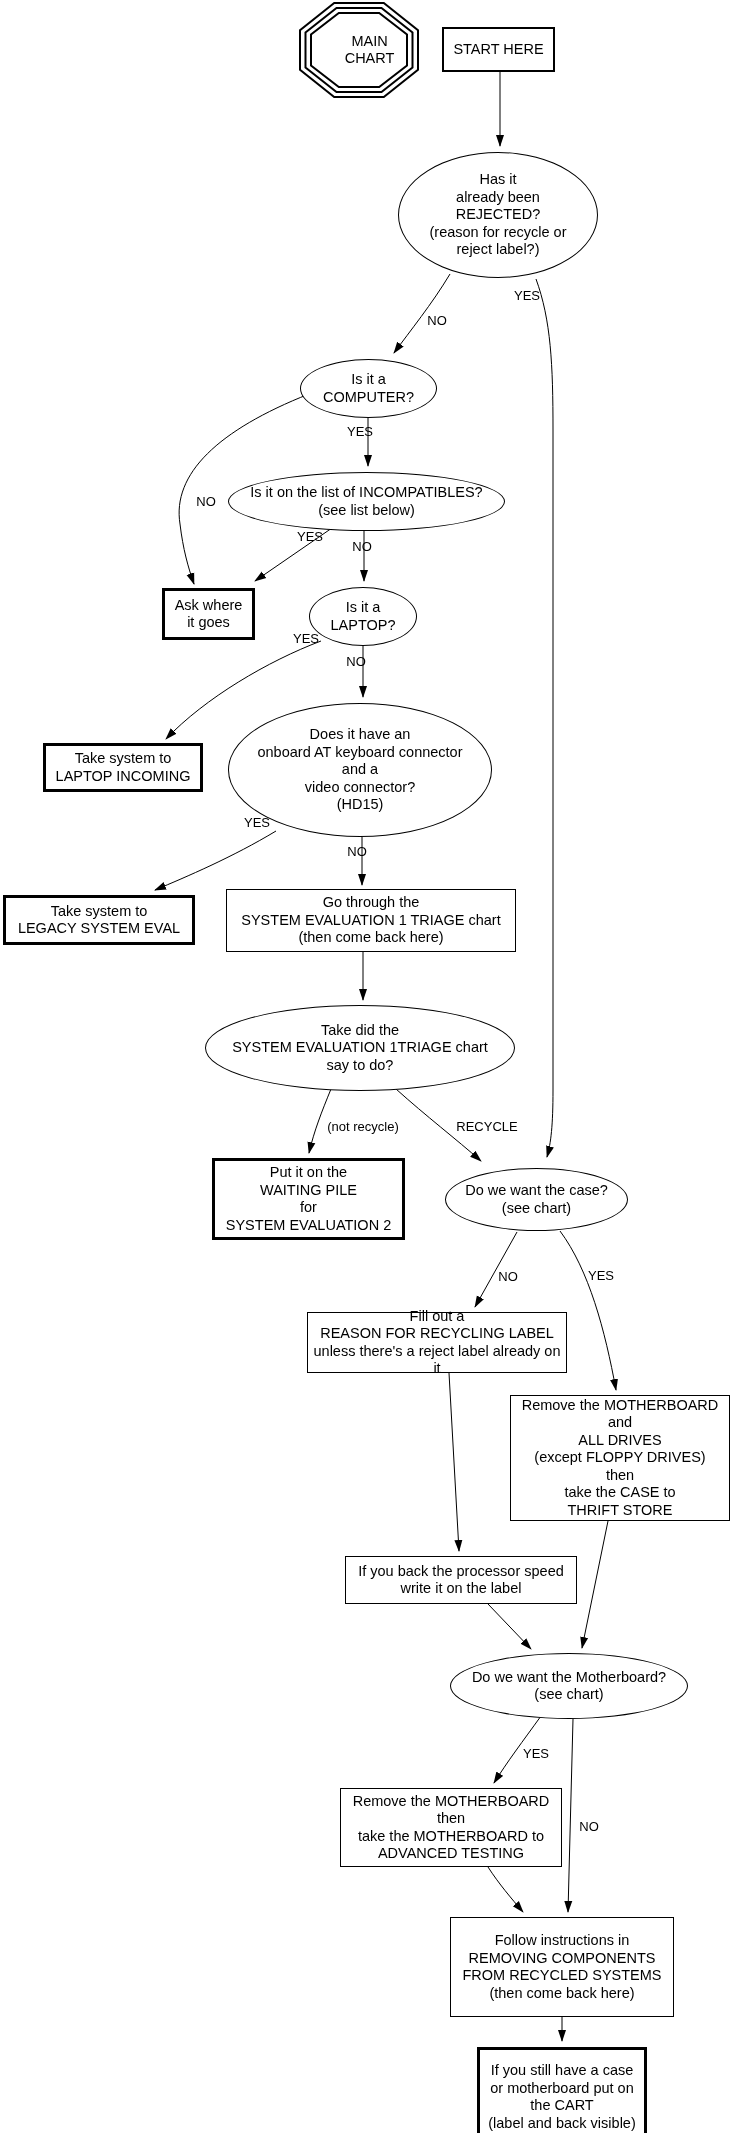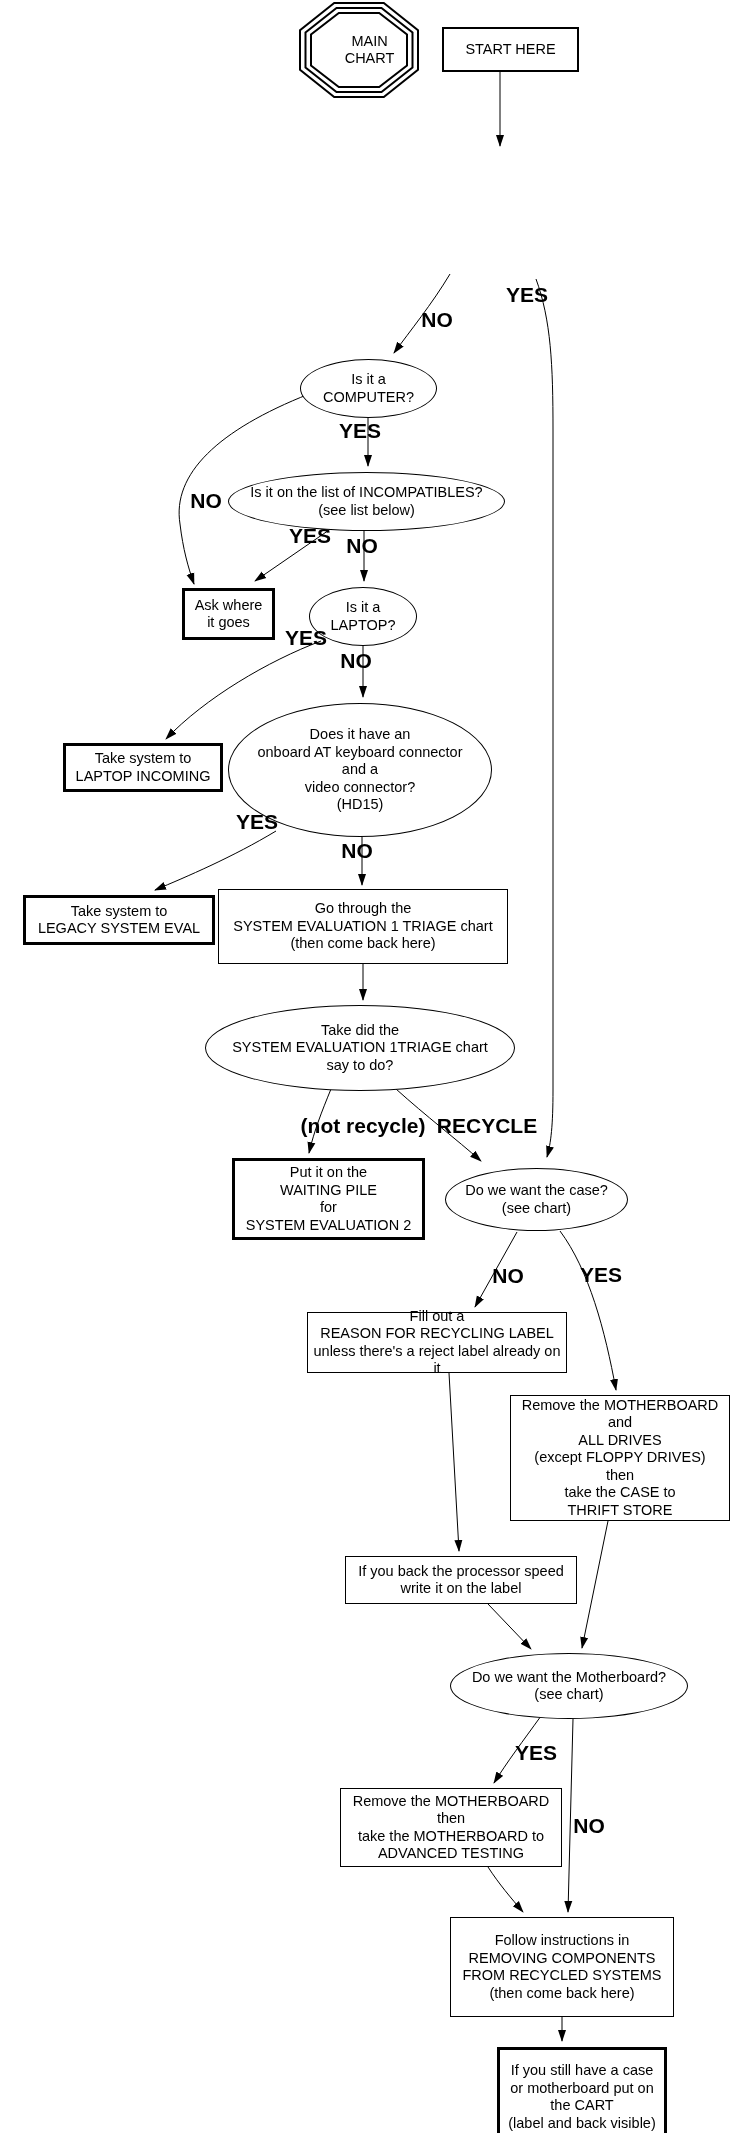--- a/index.html
+++ b/index.html
@@ -10,26 +10,26 @@
   svg.edges { position:absolute; left:0; top:0; width:737px; height:2133px; }
   .node {
     position:absolute; box-sizing:border-box;
     display:flex; align-items:center; justify-content:center;
     text-align:center; font-size:14.5px; line-height:17.5px;
     background:#fff;
   }
   .node > span { white-space:pre-line; display:block; }
   .rect   { border:1px solid #000; }
   .rect.semibold { border-width:2px; }
-  .rect.bold     { border-width:3px;margin-left:20px; }
+  .rect.bold     { border-width:3px; }
   .ellipse { border:1px solid #000; border-radius:50%; }
   .plain   { background:transparent;padding-left:21px; }
   .edge-label {
     position:absolute; transform:translate(-50%,-50%);
-    font-size:21px; white-space:nowrap; background:transparent;font-weight:bold;
+    font-size:13px; white-space:nowrap; background:transparent;
   }
 </style>
 </head>
 <body>
 
 <div class="canvas">
 
   <svg class="edges" viewBox="0 0 737 2133" xmlns="http://www.w3.org/2000/svg">
     <defs>
       <marker id="arrow" viewBox="0 0 12 9" refX="11" refY="4.5" markerWidth="12" markerHeight="9" orient="auto">
@@ -68,24 +68,31 @@
       <path marker-end="url(#arrow)" d="M488,1867 C499,1884 511,1898 523,1912"></path>
       <path marker-end="url(#arrow)" d="M562,1997 L562,2041"></path>
     </g>
   </svg>
 
   <div class="node plain" style="left:300px; top:3px; width:118px; height:94px">
     <span>MAIN
 CHART</span>
   </div>
 
-  <div class="node rect semibold" style="left:442px; top:27px; width:137px; height:45px">
+  <div class="node rect semibold" style="left:442px; top:27px; width:113px; height:45px">
     <span>START HERE</span>
   </div>
 
+  <div class="node ellipse" style="left:398px; top:152px; width:200px; height:126px">
+    <span>Has it
+already been
+REJECTED?
+(reason for recycle or
+reject label?)</span>
+  </div>
 
   <div class="node ellipse" style="left:300px; top:359px; width:137px; height:59px">
     <span>Is it a
 COMPUTER?</span>
   </div>
 
   <div class="node ellipse" style="left:228px; top:472px; width:277px; height:59px">
     <span>Is it on the list of INCOMPATIBLES?
 (see list below)</span>
   </div>
@@ -111,21 +118,21 @@
 and a
 video connector?
 (HD15)</span>
   </div>
 
   <div class="node rect bold" style="left:3px; top:895px; width:192px; height:50px">
     <span>Take system to
 LEGACY SYSTEM EVAL</span>
   </div>
 
-  <div class="node rect" style="left:218px; top:889px; width:290px; height:75px">
+  <div class="node rect" style="left:226px; top:889px; width:290px; height:63px">
     <span>Go through the
 SYSTEM EVALUATION 1 TRIAGE chart
 (then come back here)</span>
   </div>
 
   <div class="node ellipse" style="left:205px; top:1005px; width:310px; height:86px">
     <span>Take did the
 SYSTEM EVALUATION 1TRIAGE chart
 say to do?</span>
   </div>

